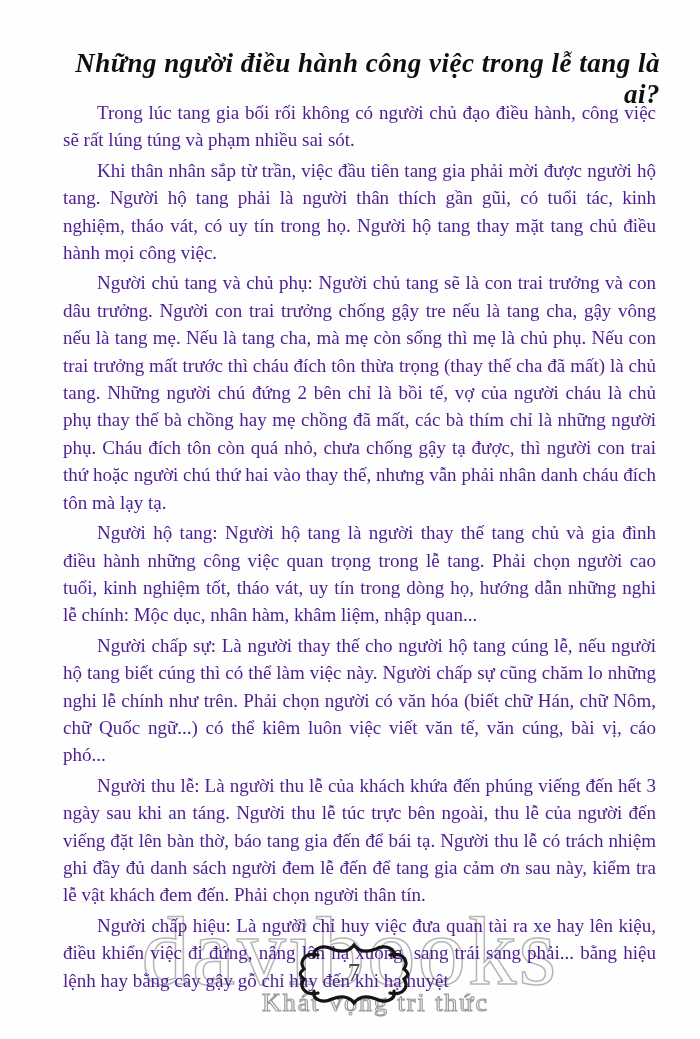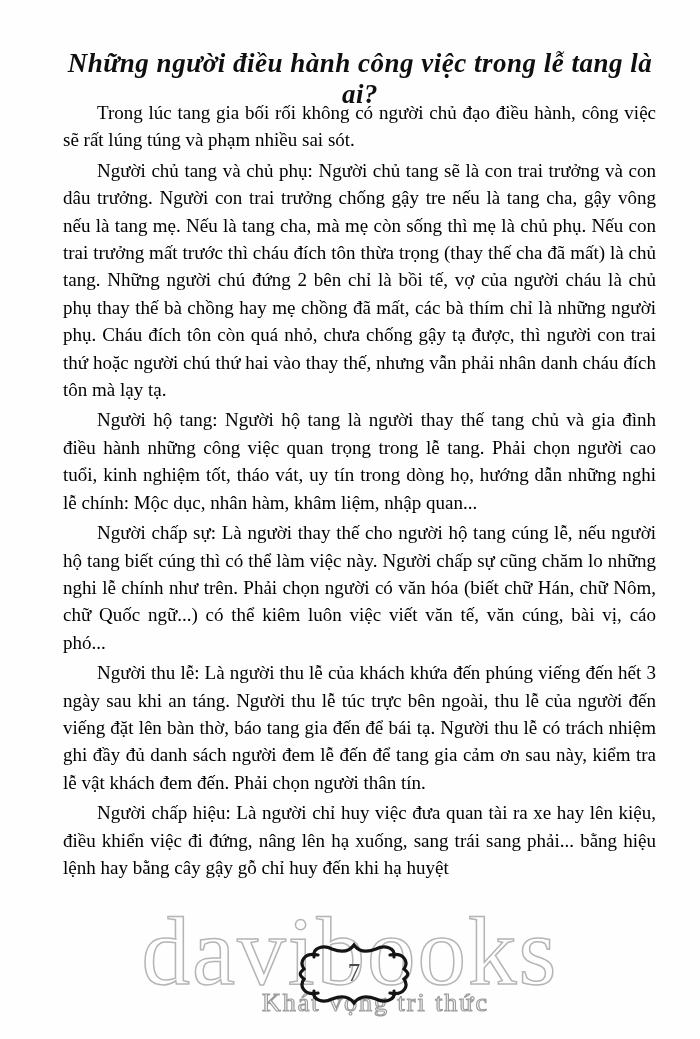--- a/index.html
+++ b/index.html
@@ -14,38 +14,38 @@
     background: #fefefe;
     overflow: hidden;
     font-family: "Liberation Serif", serif;
   }
   .title {
     position: absolute;
     top: 48px;
     left: 60px;
     right: 40px;
     margin: 0;
-    text-align: center;
+    text-align: right;
     font-family: "Liberation Serif", serif;
     font-style: italic;
     font-weight: bold;
     font-size: 27px;
     letter-spacing: 0.5px;
     color: #0f0f0f;
     z-index: 2;
   }
   .content {
     position: absolute;
     top: 99px;
     left: 63px;
     width: 593px;
     z-index: 2;
     font-size: 19px;
     line-height: 27.4px;
-    color: #000000;
+    color: #4c1d95;
     text-align: justify;
   }
   .content p {
     margin: 0 0 3px 0;
     text-indent: 34px;
   }
   
   .wm-brand {
     position: absolute;
     top: 896px;
@@ -95,20 +95,21 @@
 </style>
 </head>
 <body>
 
 <div class="page">
 
   <h1 class="title">Những người điều hành công việc trong lễ tang là ai?</h1>
 
   <div class="content">
     <p>Trong lúc tang gia bối rối không có người chủ đạo điều hành, công việc sẽ rất lúng túng và phạm nhiều sai sót.</p>
+    <p>Khi thân nhân sắp từ trần, việc đầu tiên tang gia phải mời được người hộ tang. Người hộ tang phải là người thân thích gần gũi, có tuổi tác, kinh nghiệm, tháo vát, có uy tín trong họ. Người hộ tang thay mặt tang chủ điều hành mọi công việc.</p>
     <p>Người chủ tang và chủ phụ: Người chủ tang sẽ là con trai trưởng và con dâu trưởng. Người con trai trưởng chống gậy tre nếu là tang cha, gậy vông nếu là tang mẹ. Nếu là tang cha, mà mẹ còn sống thì mẹ là chủ phụ. Nếu con trai trưởng mất trước thì cháu đích tôn thừa trọng (thay thế cha đã mất) là chủ tang. Những người chú đứng 2 bên chỉ là bồi tế, vợ của người cháu là chủ phụ thay thế bà chồng hay mẹ chồng đã mất, các bà thím chỉ là những người phụ. Cháu đích tôn còn quá nhỏ, chưa chống gậy tạ được, thì người con trai thứ hoặc người chú thứ hai vào thay thế, nhưng vẫn phải nhân danh cháu đích tôn mà lạy tạ.</p>
     <p>Người hộ tang: Người hộ tang là người thay thế tang chủ và gia đình điều hành những công việc quan trọng trong lễ tang. Phải chọn người cao tuổi, kinh nghiệm tốt, tháo vát, uy tín trong dòng họ, hướng dẫn những nghi lễ chính: Mộc dục, nhân hàm, khâm liệm, nhập quan...</p>
     <p>Người chấp sự: Là người thay thế cho người hộ tang cúng lễ, nếu người hộ tang biết cúng thì có thể làm việc này. Người chấp sự cũng chăm lo những nghi lễ chính như trên. Phải chọn người có văn hóa (biết chữ Hán, chữ Nôm, chữ Quốc ngữ...) có thể kiêm luôn việc viết văn tế, văn cúng, bài vị, cáo phó...</p>
     <p>Người thu lễ: Là người thu lễ của khách khứa đến phúng viếng đến hết 3 ngày sau khi an táng. Người thu lễ túc trực bên ngoài, thu lễ của người đến viếng đặt lên bàn thờ, báo tang gia đến để bái tạ. Người thu lễ có trách nhiệm ghi đầy đủ danh sách người đem lễ đến để tang gia cảm ơn sau này, kiểm tra lễ vật khách đem đến. Phải chọn người thân tín.</p>
     <p>Người chấp hiệu: Là người chỉ huy việc đưa quan tài ra xe hay lên kiệu, điều khiển việc đi đứng, nâng lên hạ xuống, sang trái sang phải... bằng hiệu lệnh hay bằng cây gậy gỗ chỉ huy đến khi hạ huyệt</p>
   </div>
 
   <div class="wm-brand">davibooks</div>
 
   <div class="ornament">

